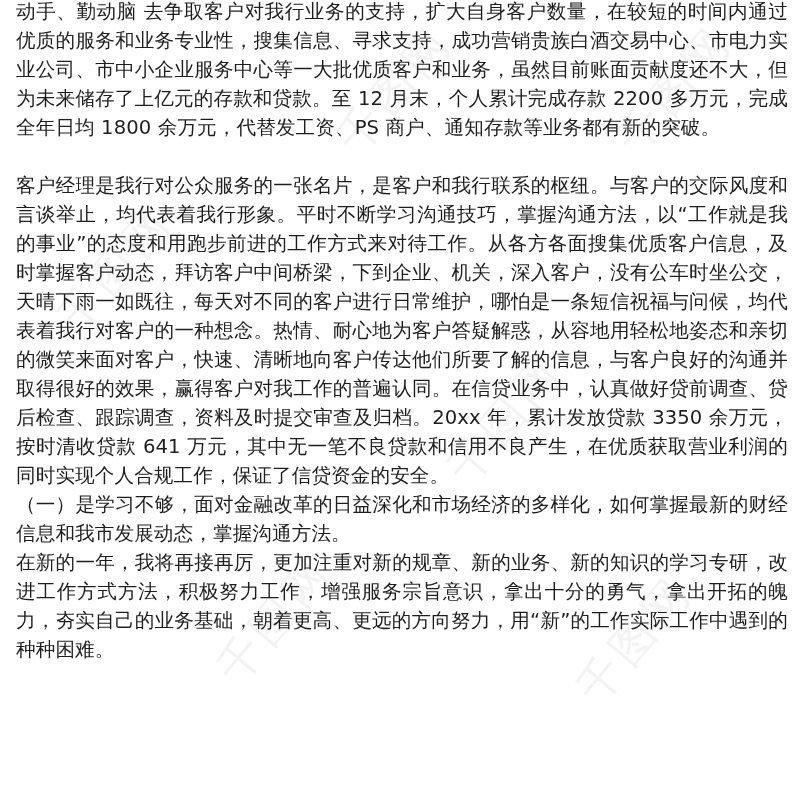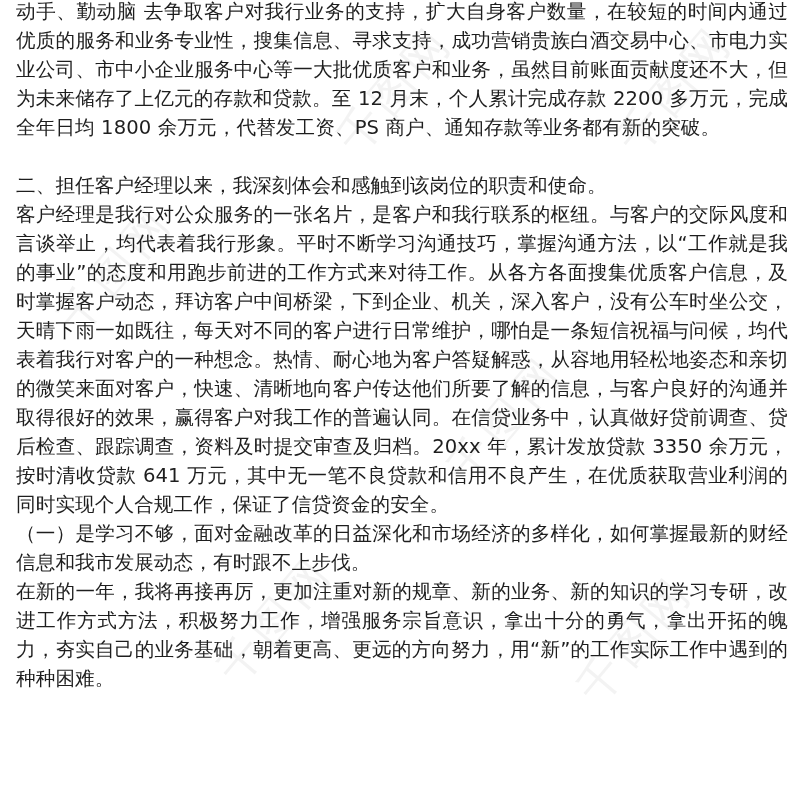--- a/index.html
+++ b/index.html
@@ -49,17 +49,16 @@
 <div class="watermark" style="left:320px; top:60px;">千图网</div>
 <div class="watermark" style="left:600px; top:60px;">千图网</div>
 <div class="watermark" style="left:40px; top:240px;">千图网</div>
 <div class="watermark" style="left:430px; top:390px;">千图网</div>
 <div class="watermark" style="left:200px; top:590px;">千图网</div>
 <div class="watermark" style="left:560px; top:610px;">千图网</div>
 
 <div class="page">
   <p class="para">动手、勤动脑 去争取客户对我行业务的支持，扩大自身客户数量，在较短的时间内通过优质的服务和业务专业性，搜集信息、寻求支持，成功营销贵族白酒交易中心、市电力实业公司、市中小企业服务中心等一大批优质客户和业务，虽然目前账面贡献度还不大，但为未来储存了上亿元的存款和贷款。至 12 月末，个人累计完成存款 2200 多万元，完成全年日均 1800 余万元，代替发工资、PS 商户、通知存款等业务都有新的突破。</p>
   <div class="blank"></div>
-  <p class="para">二、担任客户经理以来，我深刻体会和感触到该岗位的职责和使命。</p>
   <p class="para">客户经理是我行对公众服务的一张名片，是客户和我行联系的枢纽。与客户的交际风度和言谈举止，均代表着我行形象。平时不断学习沟通技巧，掌握沟通方法，以“工作就是我的事业”的态度和用跑步前进的工作方式来对待工作。从各方各面搜集优质客户信息，及时掌握客户动态，拜访客户中间桥梁，下到企业、机关，深入客户，没有公车时坐公交，天晴下雨一如既往，每天对不同的客户进行日常维护，哪怕是一条短信祝福与问候，均代表着我行对客户的一种想念。热情、耐心地为客户答疑解惑，从容地用轻松地姿态和亲切的微笑来面对客户，快速、清晰地向客户传达他们所要了解的信息，与客户良好的沟通并取得很好的效果，赢得客户对我工作的普遍认同。在信贷业务中，认真做好贷前调查、贷后检查、跟踪调查，资料及时提交审查及归档。20xx 年，累计发放贷款 3350 余万元，按时清收贷款 641 万元，其中无一笔不良贷款和信用不良产生，在优质获取营业利润的同时实现个人合规工作，保证了信贷资金的安全。</p>
-  <p class="para">（一）是学习不够，面对金融改革的日益深化和市场经济的多样化，如何掌握最新的财经信息和我市发展动态，有时跟不上步伐。</p>
+  <p class="para">（一）是学习不够，面对金融改革的日益深化和市场经济的多样化，如何掌握最新的财经信息和我市发展动态，掌握沟通方法。</p>
   <p class="para">在新的一年，我将再接再厉，更加注重对新的规章、新的业务、新的知识的学习专研，改进工作方式方法，积极努力工作，增强服务宗旨意识，拿出十分的勇气，拿出开拓的魄力，夯实自己的业务基础，朝着更高、更远的方向努力，用“新”的工作实际工作中遇到的种种困难。</p>
 </div>
 
 </body></html>

